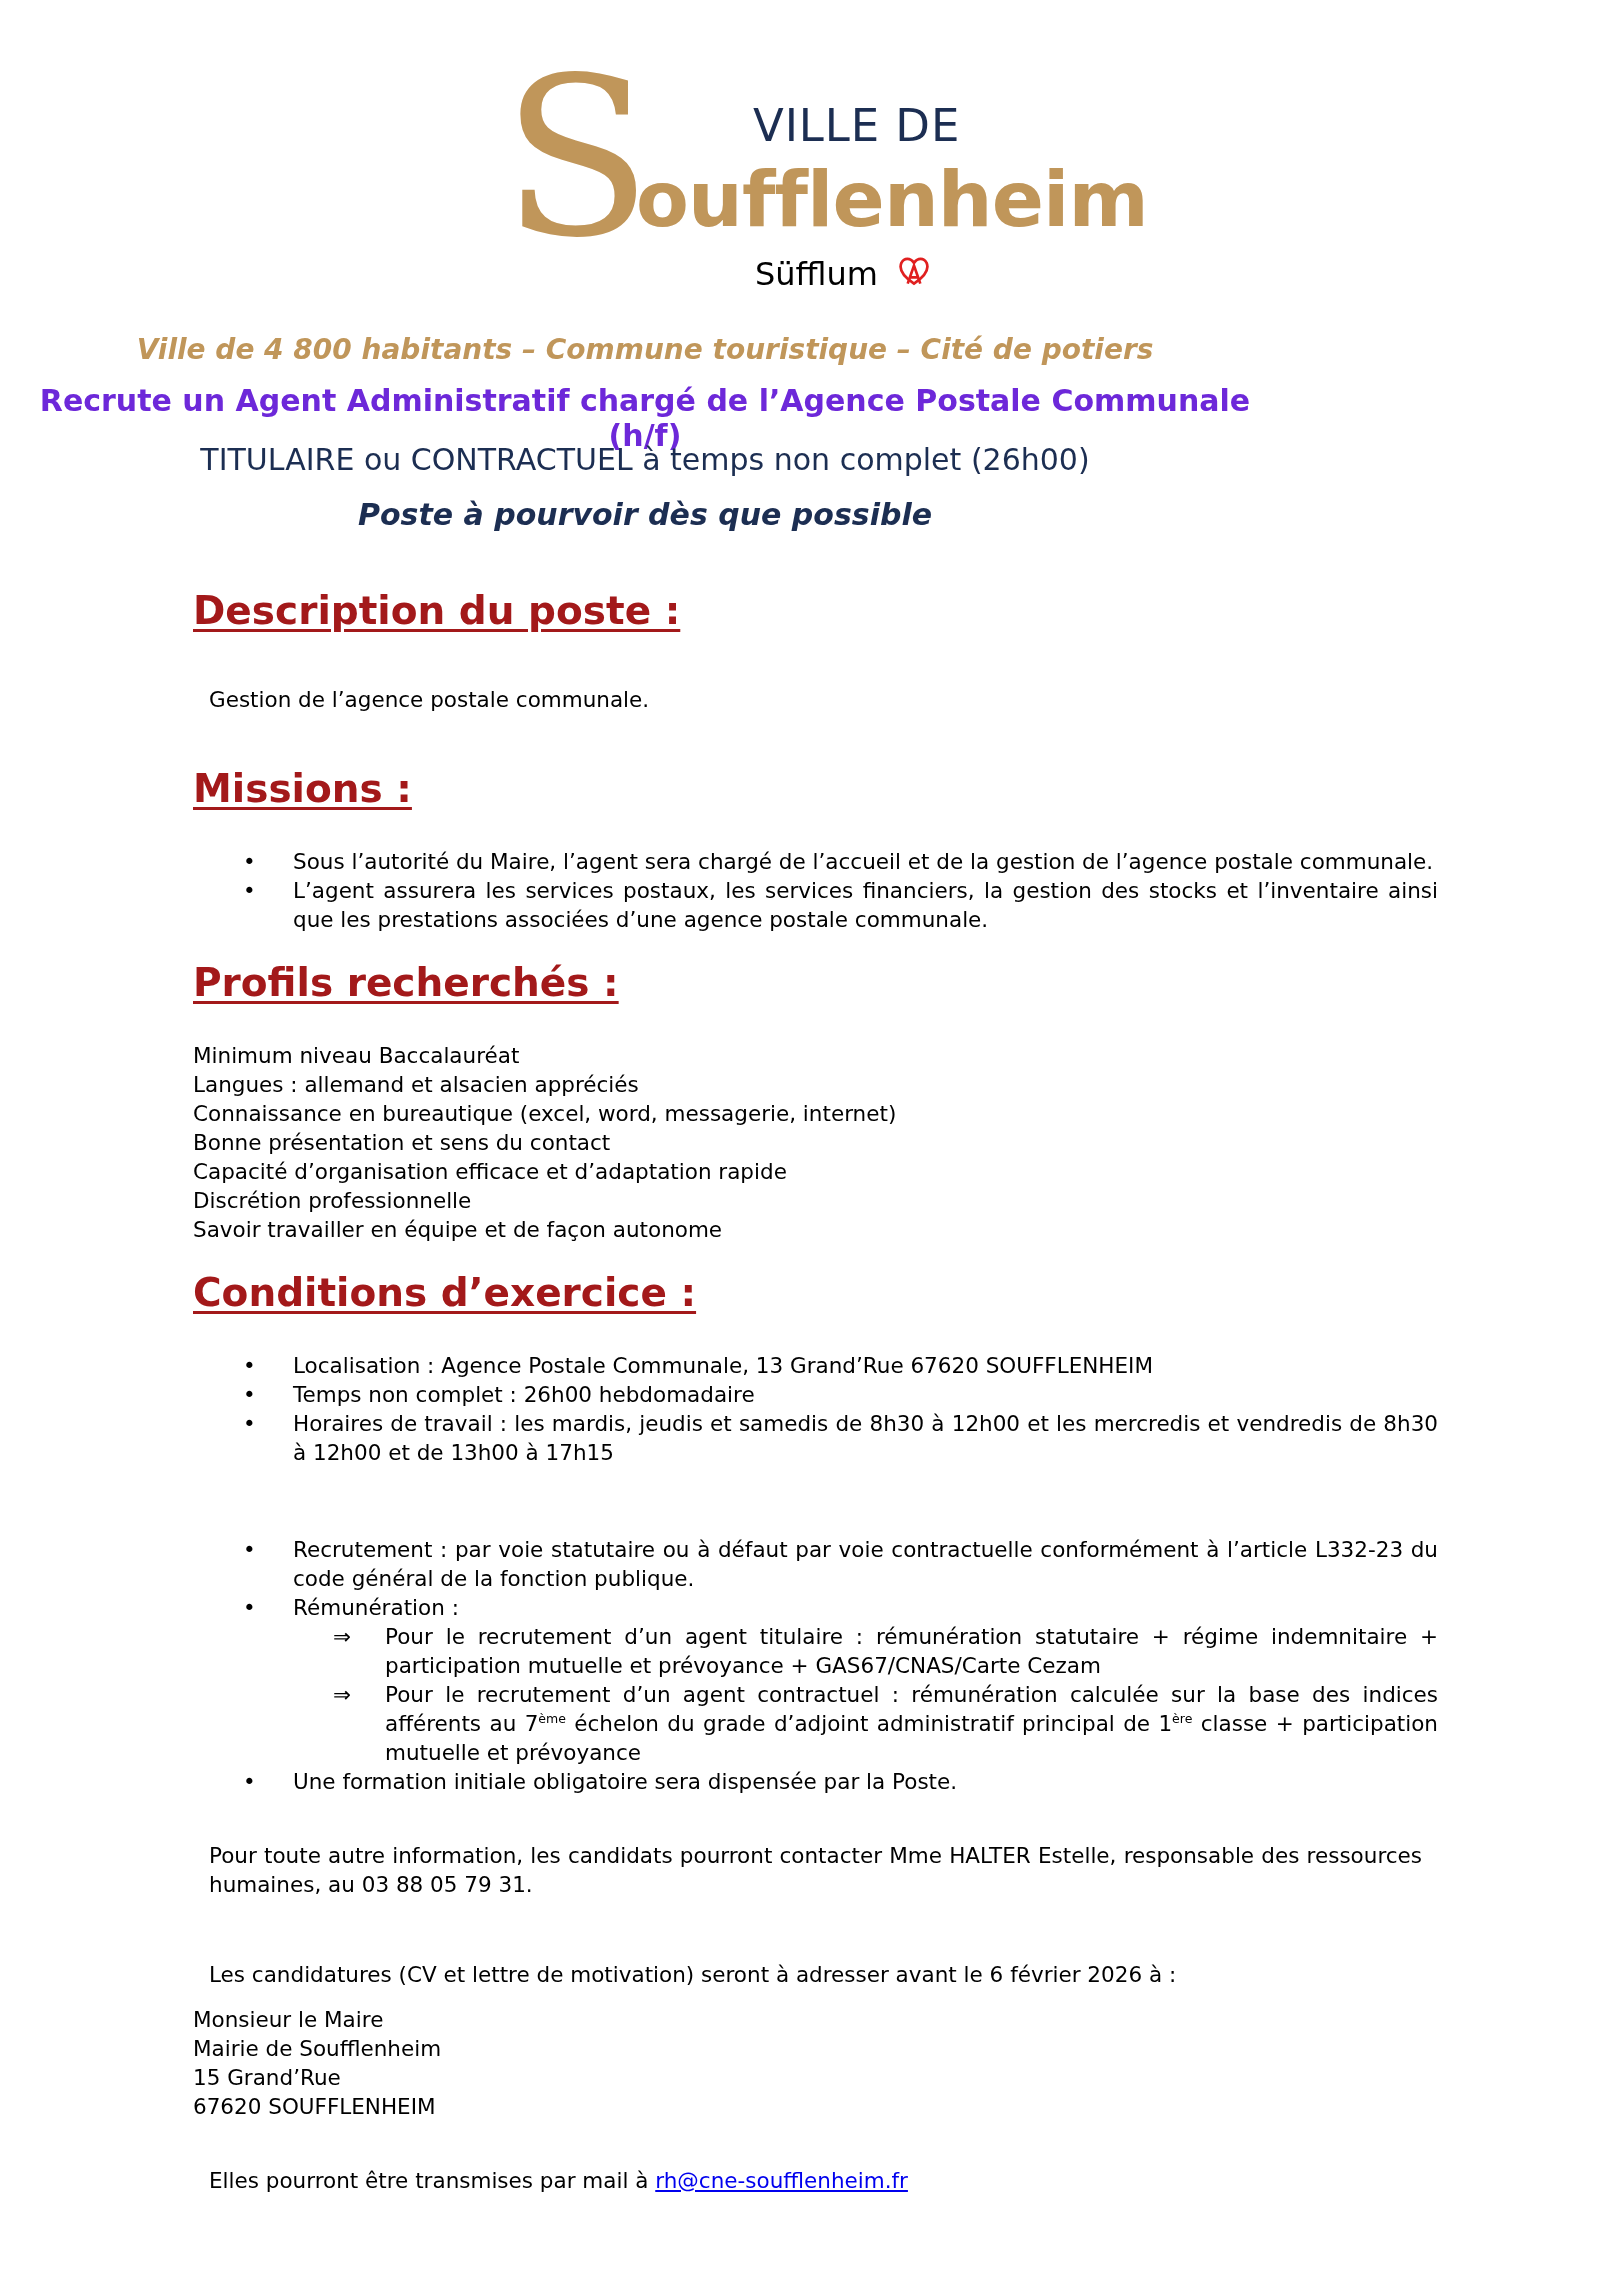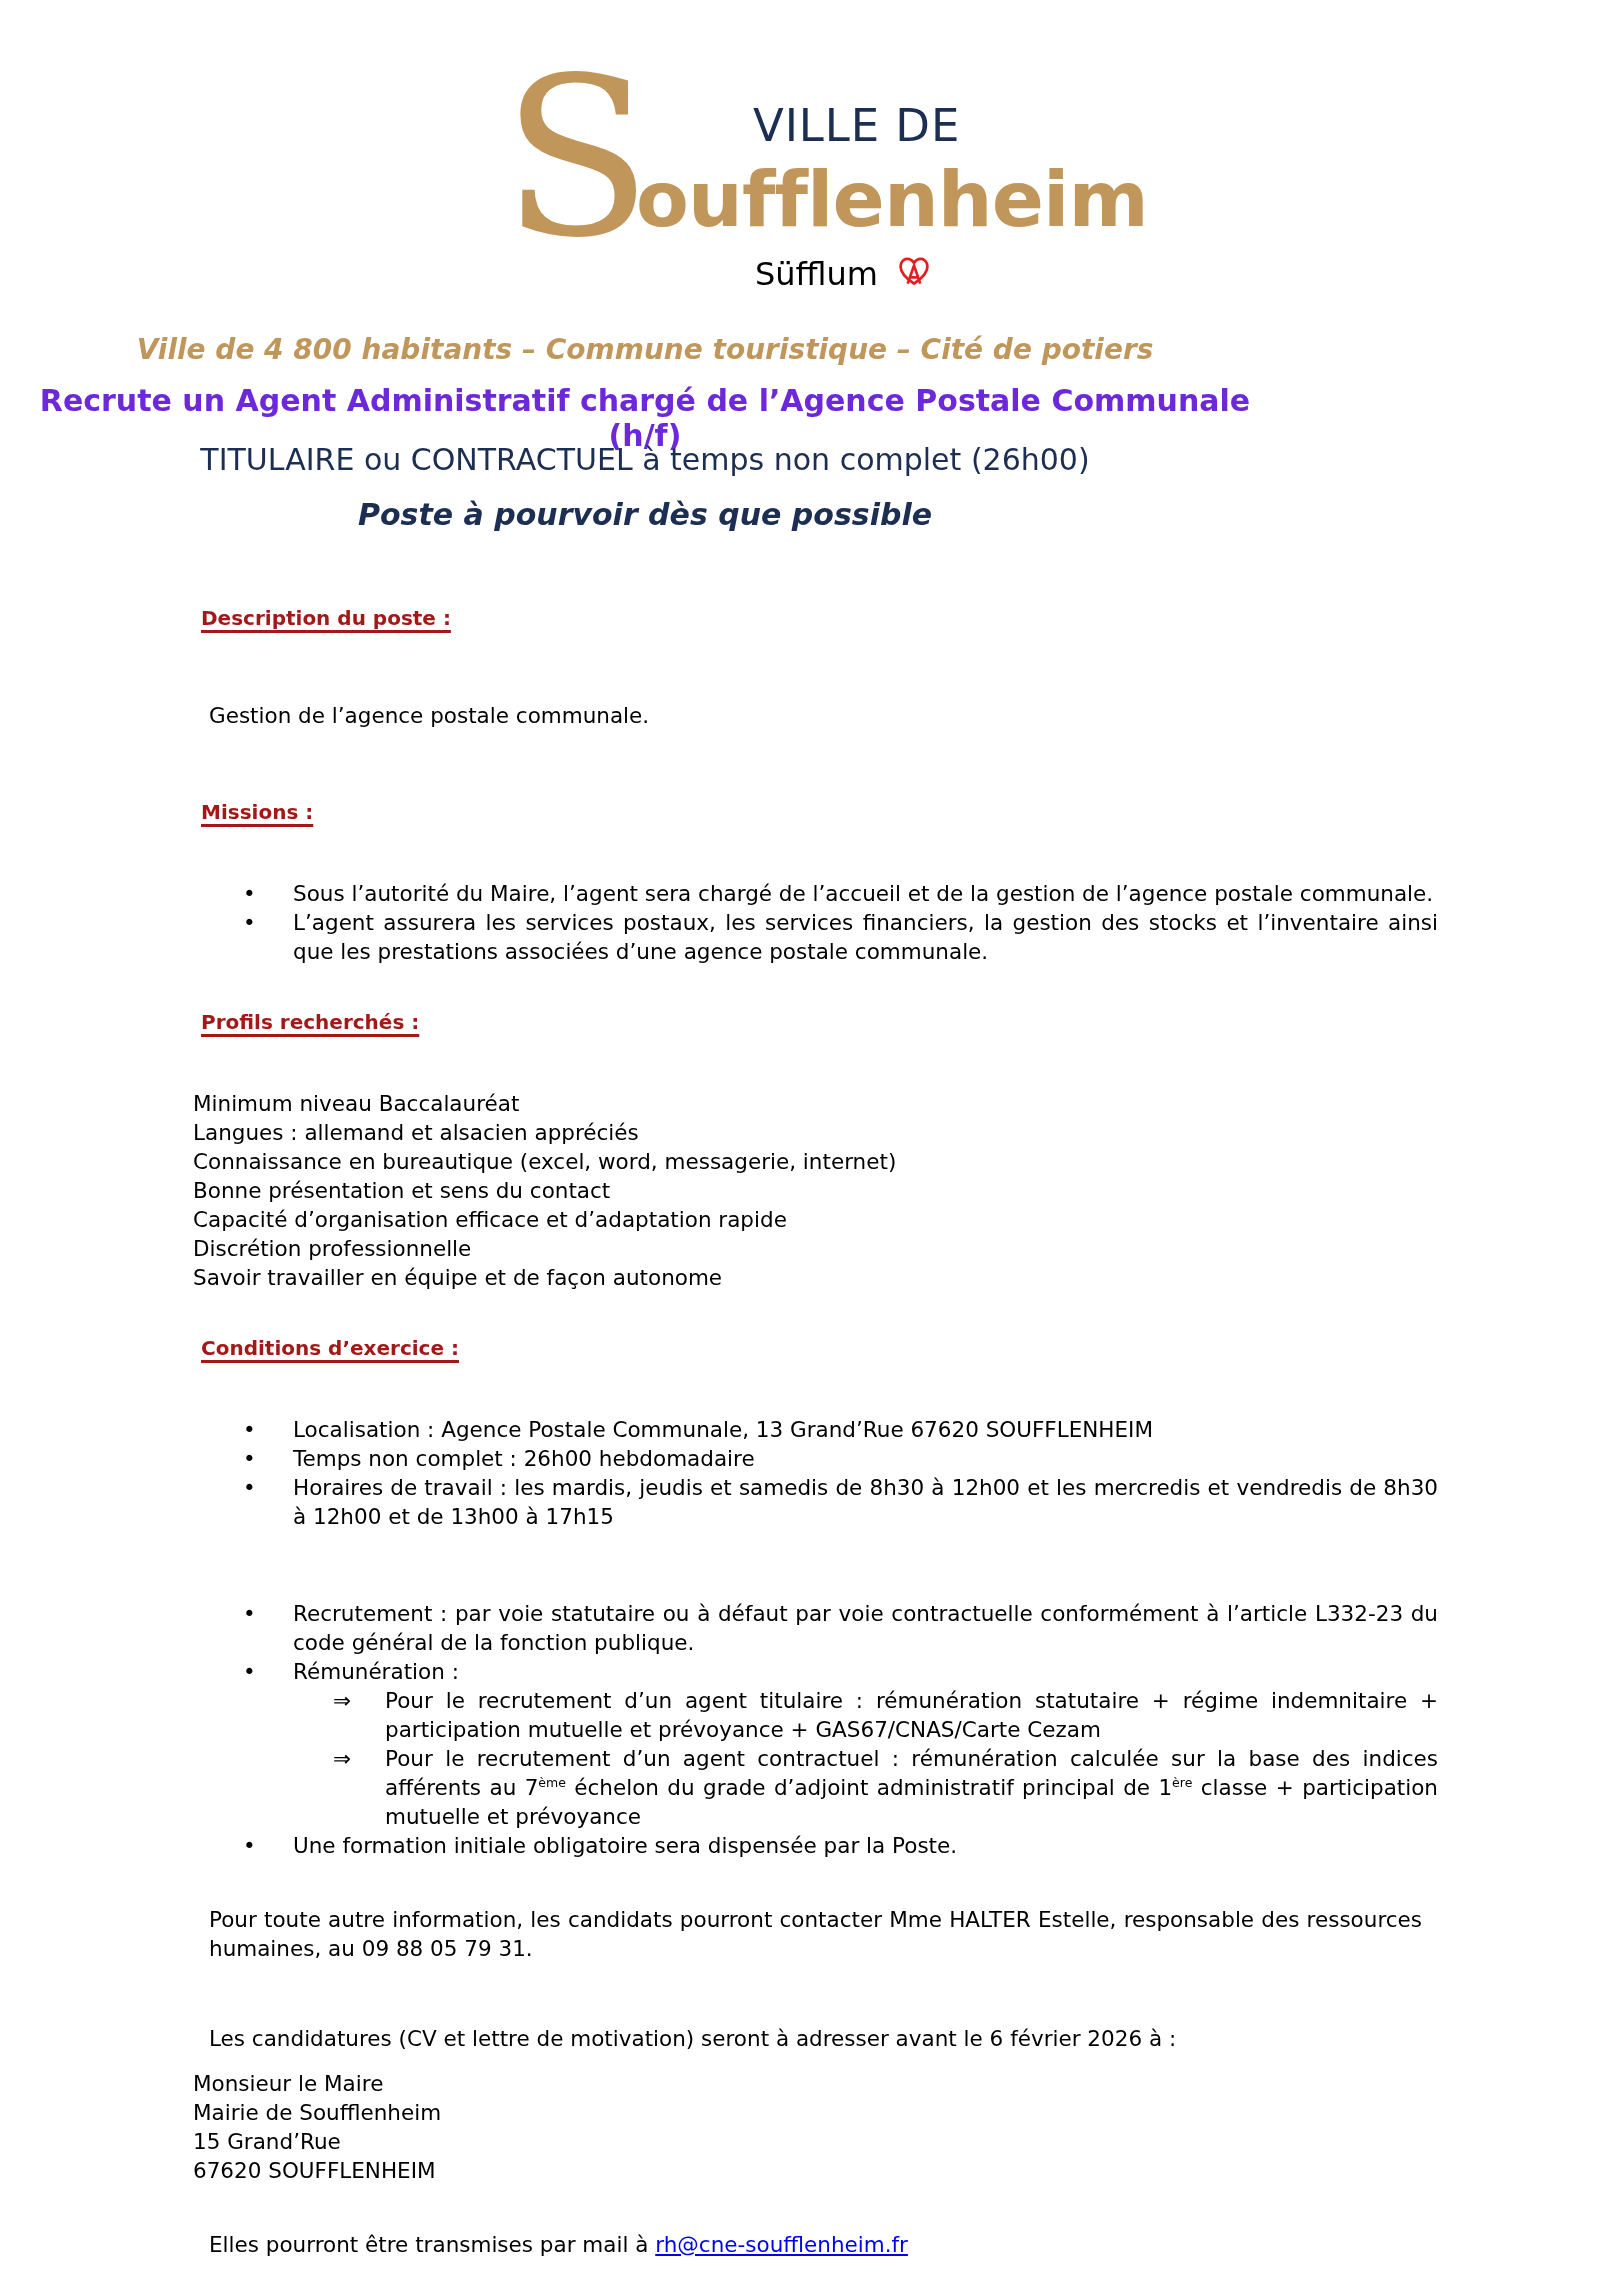--- a/index.html
+++ b/index.html
@@ -102,27 +102,27 @@
     .content {
       position: absolute;
       left: 193px;
       top: 591px;
       width: 1245px;
       font-family: "DejaVu Sans", sans-serif;
       font-size: 21.5px;
       line-height: 29px;
     }
     .section-title {
-      font-size: 20px;
+      font-size: 39px;
       font-weight: bold;
       color: #a3191a;
       text-decoration: underline;
       text-decoration-thickness: 2.7px;
       text-underline-offset: 5.4px;
-      margin: 8px;
+      margin: 0;
       line-height: 39px;
     }
     .para { margin: 16px; }
     .gap-m { height: 29px; }
     .gap-l { height: 39px; }
 
     ul.bullets {
       list-style: none;
       margin: 0;
       padding: 0;
@@ -253,21 +253,21 @@
         </li>
       </ul>
     </li>
     <li>
       <span class="bullet">•</span>
       <span>Une formation initiale obligatoire sera dispensée par la Poste.</span>
     </li>
   </ul>
   <div class="gap-m"></div>
 
-  <p class="para" style="text-align:justify;">Pour toute autre information, les candidats pourront contacter Mme HALTER Estelle, responsable des ressources humaines, au 09 88 05 79 31.</p>
+  <p class="para" style="text-align:justify;">Pour toute autre information, les candidats pourront contacter Mme HALTER Estelle, responsable des ressources humaines, au 03 88 05 79 31.</p>
   <div class="gap-m"></div>
 
   <p class="para">Les candidatures (CV et lettre de motivation) seront à adresser avant le 6 février 2026 à :</p>
   <div class="address">
     <div>Monsieur le Maire</div>
     <div>Mairie de Soufflenheim</div>
     <div>15 Grand’Rue</div>
     <div>67620 SOUFFLENHEIM</div>
   </div>
   <div class="gap-m"></div>

